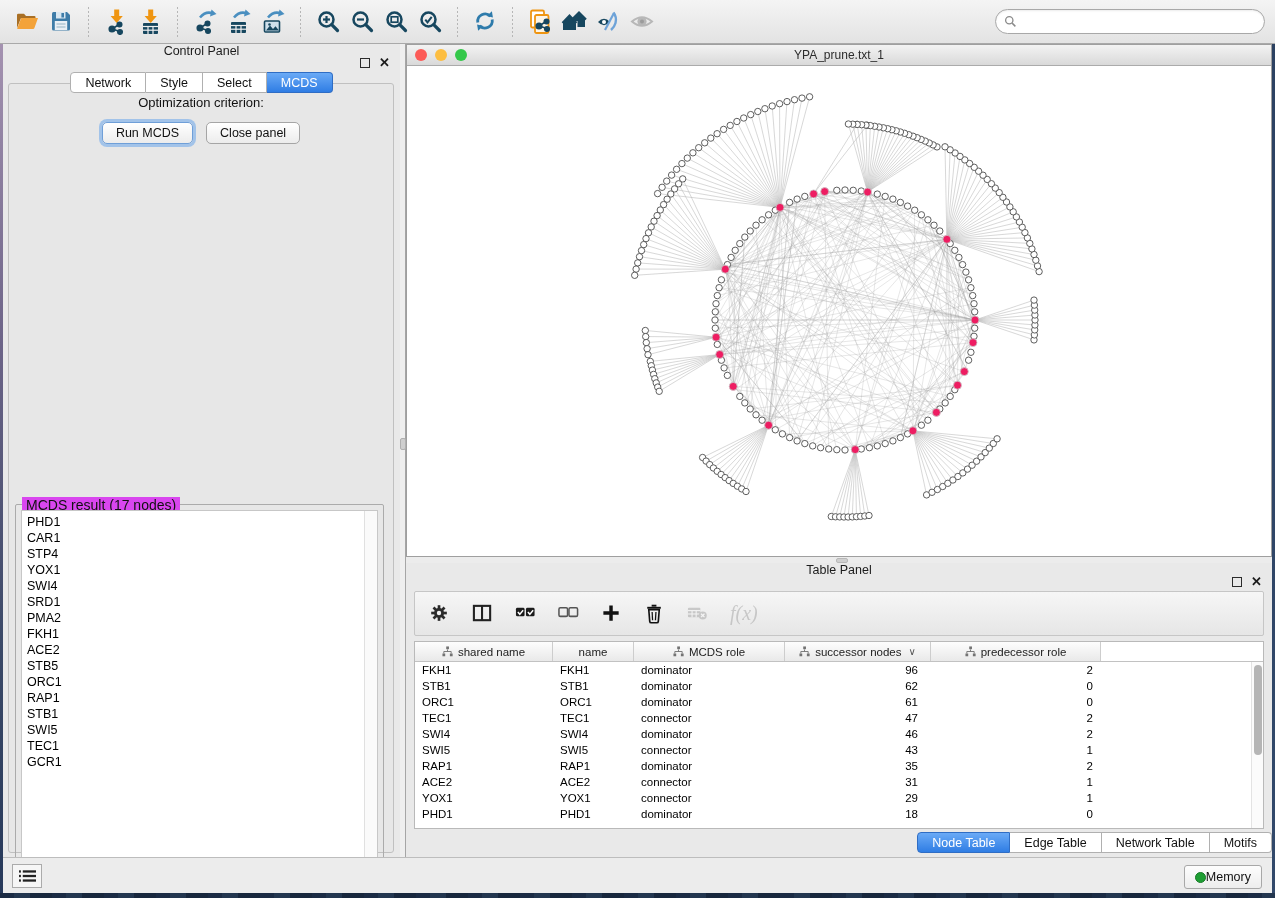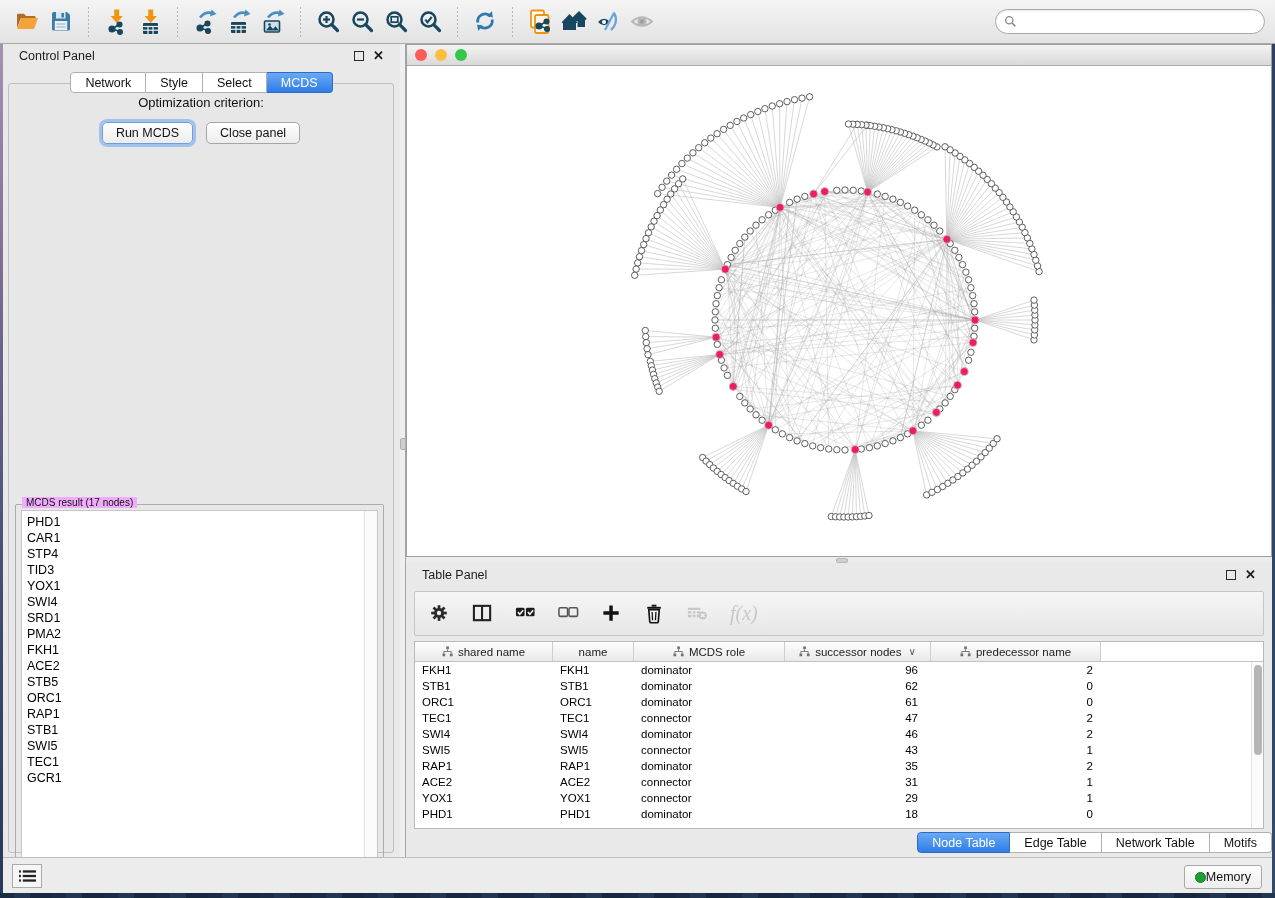--- a/index.html
+++ b/index.html
@@ -15,21 +15,21 @@
   .tb-sep{width:1px;height:30px;margin:0 10px;
     background-image:linear-gradient(#b6b6b6 50%,transparent 50%);background-size:1px 4px;}
   .tb-btn{width:34px;height:32px;display:flex;align-items:center;justify-content:center;border-radius:4px;}
   .tb-btn svg{width:26px;height:26px;}
   .tb-btn.disabled{opacity:.55;filter:grayscale(1);}
   .search-wrap{margin-left:auto;display:flex;align-items:center;background:#fff;
     border:1px solid #a8a8a8;border-radius:13px;height:25px;width:270px;padding:0 8px;box-shadow:inset 0 1px 2px rgba(0,0,0,.08);}
   .search-wrap svg{width:13px;height:13px;margin-right:5px;flex:none;}
   .search-wrap input{border:none;outline:none;flex:1;font-size:12px;background:transparent;}
   
-  .panel-title-bar{height:24px;display:flex;align-items:center;padding:0 16px;font-size:12.5px;color:#1c1c1c;}
+  .panel-title-bar{height:24px;display:flex;align-items:center;padding:0 10px;font-size:12.5px;color:#1c1c1c;flex-direction:column;}
   .win-btns{margin-left:auto;display:flex;align-items:center;gap:9px;}
   .float-btn{width:10px;height:10px;border:1.6px solid #2b2b2b;background:transparent;}
   .close-btn{font-size:13px;font-weight:bold;color:#1b1b1b;line-height:10px;}
   
   .control-panel{position:absolute;left:3px;top:44px;width:397px;height:813px;background:#e9e9e9;}
   .cp-tabs{position:absolute;left:0;top:28px;width:100%;display:flex;justify-content:center;z-index:2;}
   .seg{display:flex;}
   .seg .tab{height:21px;padding:0 14px;font-size:12.5px;display:flex;align-items:center;background:#fff;
     border:1px solid #b0b0b0;border-left:none;color:#111;}
   .seg .tab:first-child{border-left:1px solid #b0b0b0;border-radius:4px 0 0 4px;}
@@ -41,21 +41,21 @@
   .opt-select{margin:10px auto 0;width:312px;height:23px;background:#fff;border:1px solid #ababab;
     border-radius:4px;display:flex;align-items:center;overflow:hidden;box-shadow:0 1px 1px rgba(0,0,0,.08);}
   .opt-select .val{flex:1;font-size:12.5px;padding:0 0 0 9px;color:#111;white-space:nowrap;}
   .opt-select .stepper{width:20px;height:23px;background:linear-gradient(#7db2f5,#3e82e2);
     display:flex;flex-direction:column;align-items:center;justify-content:center;color:#fff;font-size:7px;line-height:6px;border-left:1px solid #9dbde8;}
   .btn-row{margin-top:12px;display:flex;justify-content:center;gap:13px;}
   .aqua-btn{height:22px;padding:0 13px;background:linear-gradient(#ffffff,#ececec);border:1px solid #a5a5a5;
     border-radius:5px;font-size:12.5px;color:#111;display:flex;align-items:center;}
   .aqua-btn.focused{box-shadow:0 0 0 3px rgba(105,165,235,.55);border-color:#6f9fd8;}
   .group-box{position:absolute;left:6px;right:9px;top:420px;height:371px;border:1px solid #ababab;border-radius:2px;}
-  .group-box legend,.group-legend{position:absolute;top:-8px;left:6px;background:#f0abfc;padding:0 4px;font-size:10px;color:#111;}
+  .group-box legend,.group-legend{position:absolute;top:-8px;left:6px;background:#d946ef;padding:0 4px;font-size:14px;color:#111;}
   .result-list{position:absolute;inset:5px;background:#fff;border:1px solid #c7c7c7;overflow:hidden;display:flex;}
   .result-items{flex:1;padding:3px 0 0 5px;font-size:12.5px;line-height:16px;color:#000;}
   .result-scroll{width:13px;background:#fafafa;border-left:1px solid #e0e0e0;}
   
   .v-split{position:absolute;left:400px;top:44px;width:6px;height:813px;background:#efefef;border-right:1px solid #a6a6a6;}
   .v-grip{position:absolute;left:0;top:394px;width:6px;height:12px;background:#cfcfcf;border:1px solid #b0b0b0;border-radius:2px;}
   .h-split{position:absolute;left:406px;top:557px;width:866px;height:6px;background:#ececec;}
   .h-grip{position:absolute;left:430px;top:1px;width:12px;height:5px;background:#cfcfcf;border:1px solid #b8b8b8;border-radius:2px;}
   
   .net-window{position:absolute;left:406px;top:44px;width:866px;height:513px;border:1px solid #9f9f9f;background:#fff;}
@@ -300,21 +300,20 @@
         <div class="aqua-btn focused">Run MCDS</div>
         <div class="aqua-btn">Close panel</div>
       </div>
       <div class="group-box">
         <span class="group-legend">MCDS result (17 nodes)</span>
         <div class="result-list">
           <div class="result-items" id="result-items">
               <div>PHD1</div>
               <div>CAR1</div>
               <div>STP4</div>
-              <div>TID3</div>
               <div>YOX1</div>
               <div>SWI4</div>
               <div>SRD1</div>
               <div>PMA2</div>
               <div>FKH1</div>
               <div>ACE2</div>
               <div>STB5</div>
               <div>ORC1</div>
               <div>RAP1</div>
               <div>STB1</div>
@@ -330,20 +329,21 @@
 
   <div class="v-split">
       <div class="v-grip"></div>
     </div>
   <div class="h-split">
       <div class="h-grip"></div>
     </div>
 
   <div class="net-window">
     <div class="net-title">
+      <span class="title-text">YPA_prune.txt_1</span>
       <span class="lights">
         <span class="light" id="lt-red" style="background: rgb(252, 91, 87);"></span>
         <span class="light" id="lt-yellow" style="background: rgb(253, 190, 65);"></span>
         <span class="light" id="lt-green" style="background: rgb(52, 200, 74);"></span>
       </span>
     </div>
     <div class="net-canvas">
       <svg id="graph-svg" width="864" height="490" viewBox="0 0 864 490">
           <g>
             <line x1="373" y1="140.41669750802296" x2="402.6458109009078" y2="29.7824350254989" stroke="#bdbdbd" stroke-width="0.7" opacity="0.85"></line>
@@ -1123,21 +1123,21 @@
           </div>
           <div class="t-hcell" style="width: 170px;">
             <svg viewBox="0 0 12 12" width="11" height="11">
               <g fill="#737373">
                 <rect x="4.6" y="0.5" width="3" height="3"></rect>
                 <rect x="0.5" y="8.2" width="3" height="3"></rect>
                 <rect x="8.6" y="8.2" width="3" height="3"></rect>
               </g>
               <path d="M6 3.8 V6 M2 8.2 V6 H10 V8.2" stroke="#737373" fill="none" stroke-width="1"></path>
             </svg>
-            <span>predecessor name</span>
+            <span>predecessor role</span>
           </div>
           <div class="t-hcell filler"></div>
         </div>
       <div class="t-body" id="t-body">
 
       <div class="t-row">
             <div class="t-cell txt" style="width: 138px;">FKH1</div>
             <div class="t-cell txt" style="width: 81px;">FKH1</div>
             <div class="t-cell txt" style="width: 151px;">dominator</div>
             <div class="t-cell num" style="width: 146px; padding-right: 13px;">96</div>

